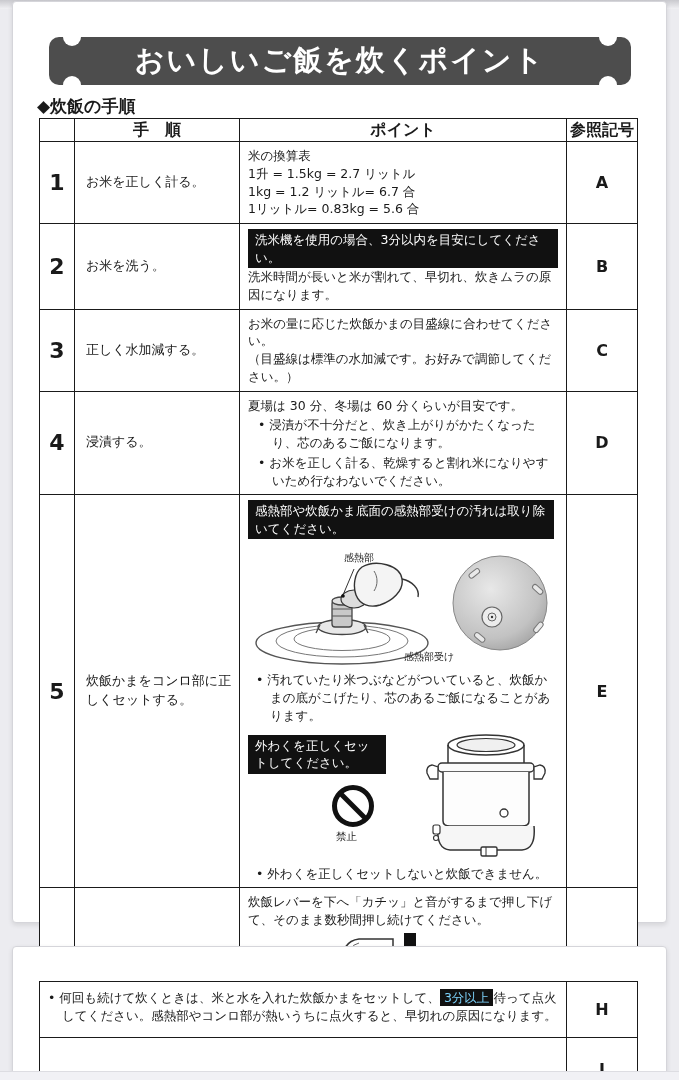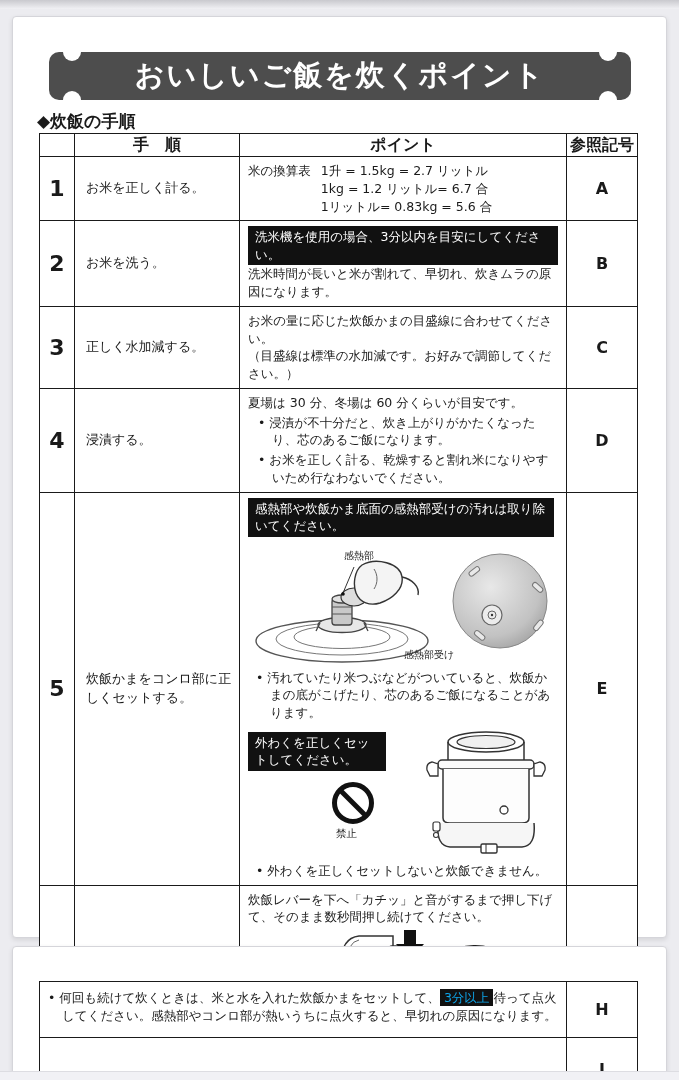--- a/index.html
+++ b/index.html
@@ -8,21 +8,21 @@
     background:#ececf0;
     font-family:"DejaVu Sans","Liberation Sans",sans-serif;
     color:#1a1a1a;
   }
   .top-strip{position:absolute;left:0;top:0;width:679px;height:9px;
     background:linear-gradient(#c9c9ce,#f1f1f4);}
   .bottom-strip{position:absolute;left:0;top:1071px;width:679px;height:9px;
     background:#f1f1f5;border-top:1px solid #dddde2;}
   .page{position:absolute;background:#fff;border:1px solid #d5d5da;
     border-radius:4px;box-shadow:0 2px 5px rgba(0,0,0,.10);}
-  .page1{left:12px;top:16px;width:653px;height:920px;}
+  .page1{left:12px;top:1px;width:653px;height:920px;}
   .page2{left:12px;top:946px;width:653px;height:150px;}
 
   
   .banner{position:absolute;left:36px;top:35px;width:582px;height:48px;
     background:#4d4d4d;border-radius:10px;display:flex;align-items:center;justify-content:center;}
   .banner .title{color:#fff;font-weight:bold;font-size:29px;letter-spacing:2px;}
   .notch{position:absolute;width:18px;height:18px;background:#fff;border-radius:50%;}
   .notch.tl{left:14px;top:-9px;} .notch.bl{left:14px;bottom:-9px;}
   .notch.tr{right:14px;top:-9px;} .notch.br{right:14px;bottom:-9px;}
 
@@ -34,21 +34,21 @@
   .tbl td,.tbl th{border:1px solid #1a1a1a;padding:0;overflow:hidden;}
   .tbl th{font-size:16px;font-weight:bold;height:22px;}
   .c-num{width:35px;} .c-step{width:165px;} .c-point{width:327px;} .c-ref{width:71px;}
   td.num{font-size:22px;font-weight:bold;text-align:center;vertical-align:middle;}
   td.step{font-size:13px;padding:4px 6px 4px 11px;vertical-align:middle;line-height:1.45;}
   td.point{font-size:12.5px;padding:5px 8px;vertical-align:middle;line-height:1.42;}
   td.point.vtop{vertical-align:top;}
   td.ref{font-size:16px;font-weight:bold;text-align:center;vertical-align:middle;}
   .hl-box{display:inline-block;background:#111;color:#fff;padding:2px 7px;line-height:1.4;}
   .bullet{padding-left:14px;text-indent:-14px;margin-top:2px;}
-  .conv{display:flex;}
+  .conv{display:flex;flex-direction:column;}
   .conv-label{margin-right:10px;white-space:nowrap;}
   .conv-lines div{white-space:nowrap;}
 
   
   .illus1{position:relative;height:118px;margin-top:12px;}
   .lbl{position:absolute;font-size:10px;color:#222;}
   .lbl-sensor{left:96px;top:0;}
   .lbl-receiver{left:156px;top:99px;}
   .group2{position:relative;height:130px;margin-top:4px;}
   .hl-box2{position:absolute;left:0;top:6px;width:124px;}
@@ -56,21 +56,21 @@
   .lbl-kinshi{position:absolute;left:88px;top:100px;font-size:10.5px;}
   .pot-wrap{position:absolute;right:0;top:0;}
   .lever-wrap{display:block;margin:2px auto 0;}
 
   
   .tbl2{left:26px;top:34px;}
   .tbl2 th.head-left{font-size:13.5px;text-align:left;padding:4px 8px;height:26px;}
   .tbl2 th.head-ref{font-size:12px;}
   .tbl2 td.note{font-size:12.5px;padding:5px 8px;line-height:1.45;vertical-align:top;}
   .tbl2 td.ref{font-size:16px;}
-  .hl-inline{background:#111;color:#0ea5e9;padding:1px 4px;margin-top:28px;}
+  .hl-inline{background:#111;color:#7dd3fc;padding:1px 4px;margin-top:28px;}
   svg{display:block;}
 </style>
 </head>
 <body>
 
 <div class="top-strip"></div>
 
 <div class="page page1">
 
   <div class="banner">

